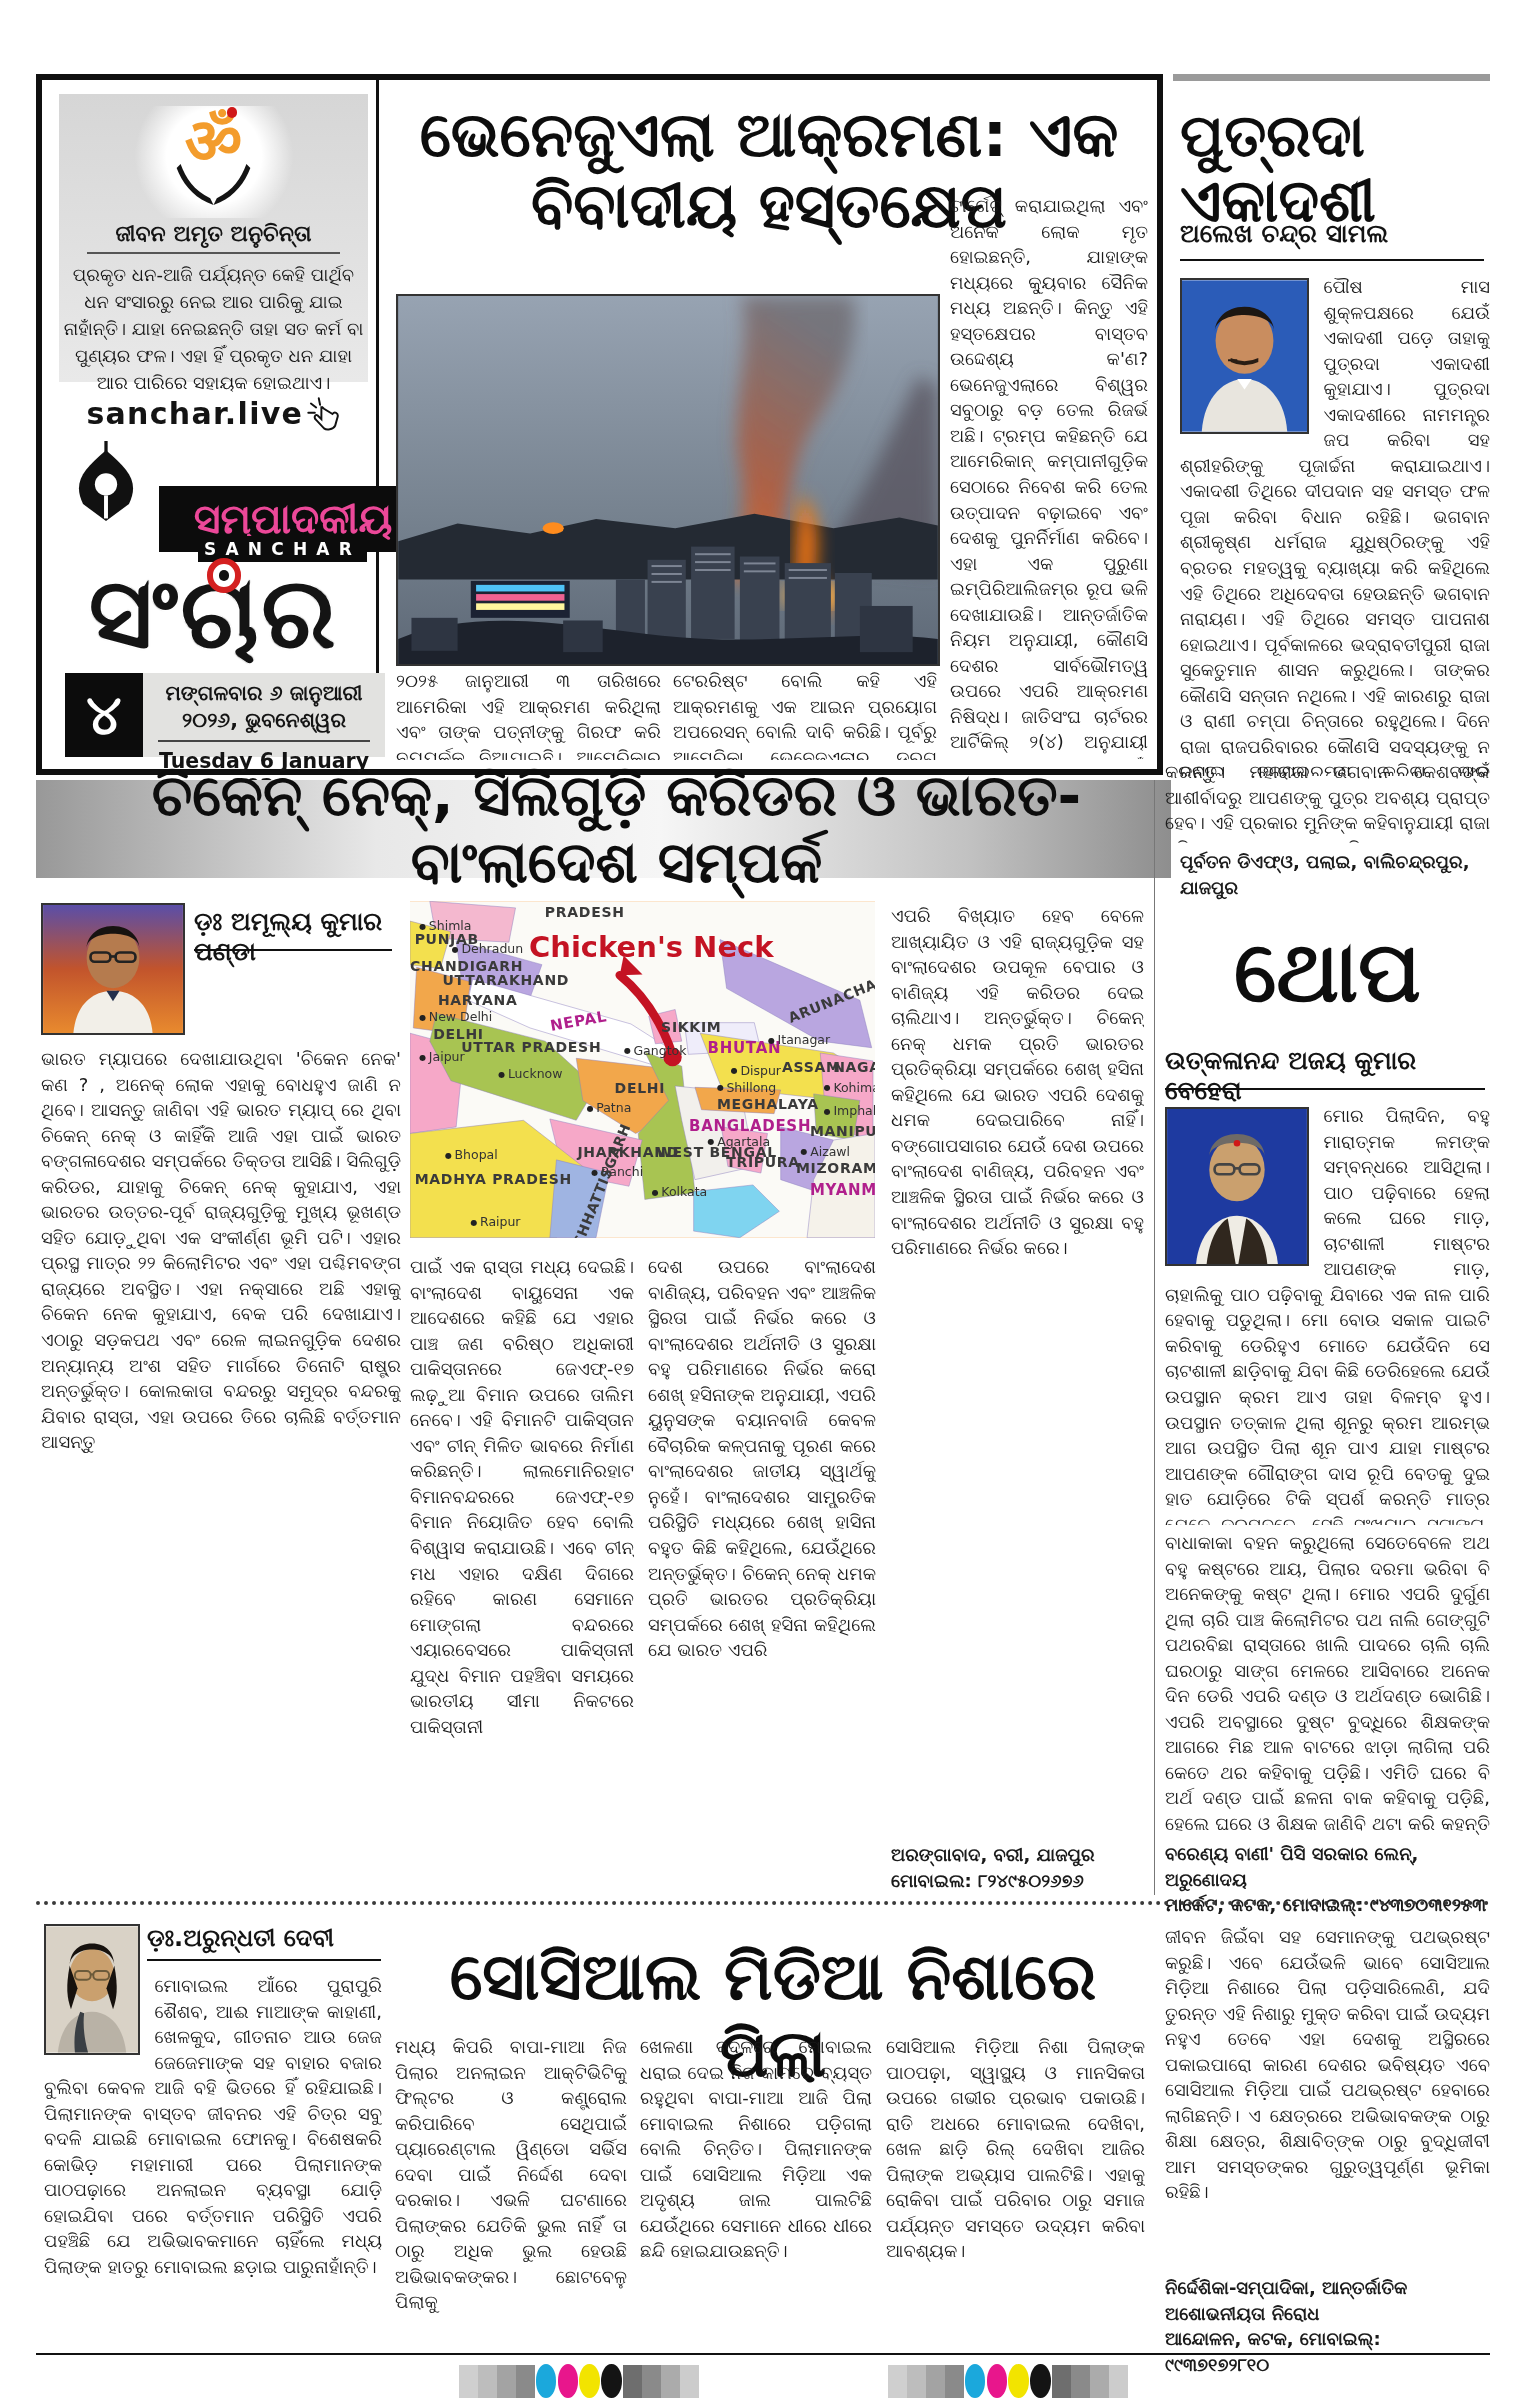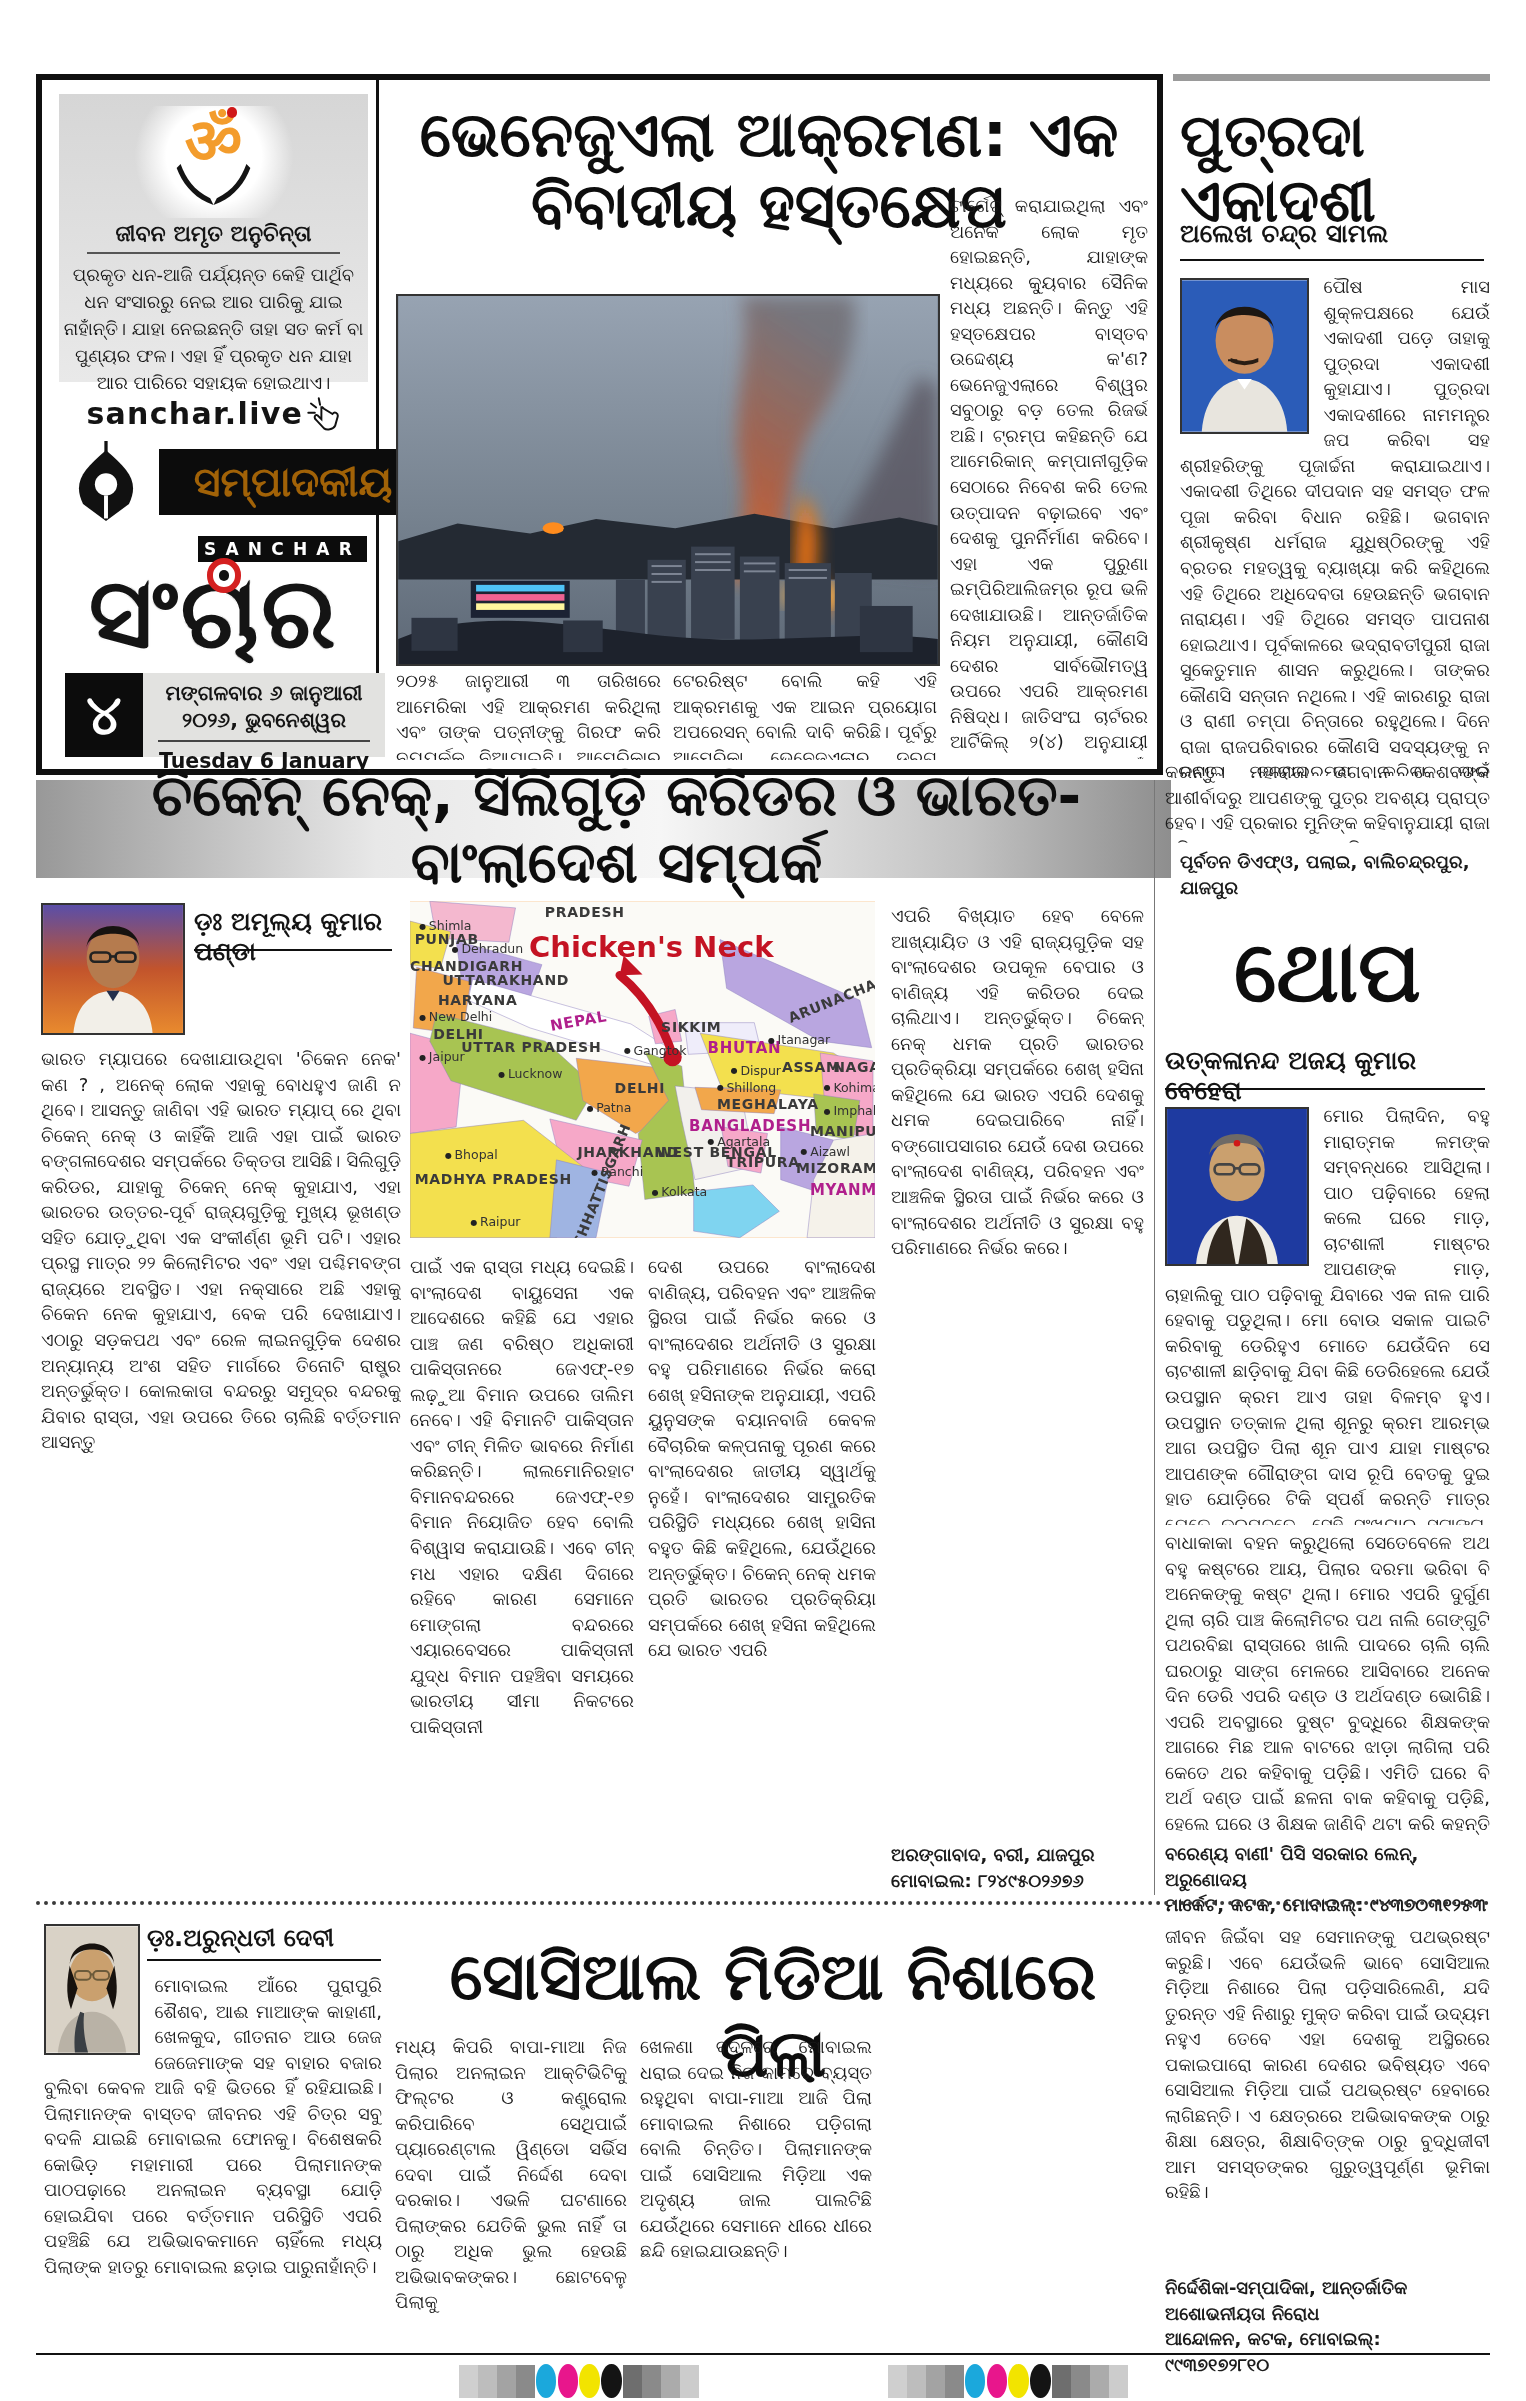--- a/index.html
+++ b/index.html
@@ -14,21 +14,21 @@
   
   #top-frame{border:6px solid #101010;}
   #om-box{background:linear-gradient(#d6d6d6,#e9e9e9);text-align:center;}
   #om-glow{margin:12px auto 0;width:198px;height:165px;background:radial-gradient(circle at 50% 45%,#ffffff 0 45%,rgba(255,255,255,0) 75%);position:relative;}
   #om-sym{font-size:63px;color:#f39c2c;font-weight:bold;line-height:1;}
   #om-dot{position:absolute;top:5.3px;left:117px;width:10.6px;height:10.6px;background:#d01818;border-radius:50%;}
   .thought-title{font-size:22px;font-weight:bold;margin-top:2.6px;}
   .thought-hr{width:82%;margin:6.6px auto;border-top:2px solid #555;}
   .thought-text{font-size:18px;line-height:1.5;padding:0 0;}
   #sancharlive{font-size:30px;font-weight:bold;letter-spacing:1.3px;}
-  #edit-box{background:#0c0c0c;color:#a16207;text-align:center;font-weight:bold;font-size:41px;line-height:66px;}
+  #edit-box{background:#0c0c0c;color:#ec4899;text-align:center;font-weight:bold;font-size:41px;line-height:66px;margin-top:37px;}
   #brand-eng{background:#0c0c0c;color:#fff;text-align:center;font-weight:bold;font-size:17px;letter-spacing:9.2px;line-height:26.4px;}
   #brand-odia{font-size:98px;font-weight:bold;text-align:center;line-height:1.05;letter-spacing:2.6px;
               text-shadow:2px 2px 0 #fff,-2px -2px 0 #fff,0 0 1.3px #000;}
   #brand-ring{width:22.4px;height:22.4px;border:6px solid #d42020;border-radius:50%;background:#fff;}
   #brand-ring i{display:block;width:10.6px;height:10.6px;background:#111;border-radius:50%;margin:6px auto;}
   #pagenum-box{background:#0c0c0c;color:#fff;text-align:center;font-size:55px;font-weight:bold;}
   #date-box{background:#e2e2e0;text-align:center;padding:6.6px 8px;}
   #date-box .od{font-size:20.5px;font-weight:bold;line-height:1.35;}
   #date-box .sep{border-top:2px solid #444;margin:5.3px 6.6px;}
   #date-box .en{font-size:20.5px;font-weight:bold;line-height:1.3;}
@@ -374,20 +374,21 @@
         <path d="M52,130 C44,150 42,170 44,192 L64,192 C58,170 56,150 58,132 Z" fill="#3a3f44"></path>
       </svg>
     </span>
     <span style="display:block;padding-top:49px;">ମୋବାଇଲ ଆଁରେ ପୁରାପୁରି ଶୈଶବ, ଆଈ ମାଆଙ୍କ କାହାଣୀ, ଖେଳକୁଦ, ଗୀତନାଚ ଆଉ ଜେଜ ଜେଜେମାଙ୍କ ସହ ବାହାର ବଜାର ବୁଲିବା କେବଳ ଆଜି ବହି ଭିତରେ ହିଁ ରହିଯାଇଛି। ପିଲାମାନଙ୍କ ବାସ୍ତବ ଜୀବନର ଏହି ଚିତ୍ର ସବୁ ବଦଳି ଯାଇଛି ମୋବାଇଲ ଫୋନକୁ। ବିଶେଷକରି କୋଭିଡ଼ ମହାମାରୀ ପରେ ପିଲାମାନଙ୍କ ପାଠପଢ଼ାରେ ଅନଲାଇନ ବ୍ୟବସ୍ଥା ଯୋଡ଼ି ହୋଇଯିବା ପରେ ବର୍ତ୍ତମାନ ପରିସ୍ଥିତି ଏପରି ପହଞ୍ଚିଛି ଯେ ଅଭିଭାବକମାନେ ଚାହିଁଲେ ମଧ୍ୟ ପିଲାଙ୍କ ହାତରୁ ମୋବାଇଲ ଛଡ଼ାଇ ପାରୁନାହାଁନ୍ତି।</span>
   </div>
 
   <div id="soc-headline" class="abs hl" style="left:401px;top:1939px;width:744px;">ସୋସିଆଲ ମିଡିଆ ନିଶାରେ ପିଲା</div>
 
   <div class="abs just body-txt" style="left:395px;top:2034px;width:232px;height:305px;">ମଧ୍ୟ କିପରି ବାପା-ମାଆ ନିଜ ପିଲାର ଅନଲାଇନ ଆକ୍ଟିଭିଟିକୁ ଫିଲ୍ଟର ଓ କଣ୍ଟ୍ରୋଲ କରିପାରିବେ ସେଥିପାଇଁ ପ୍ୟାରେଣ୍ଟାଲ ୱିଣ୍ଡୋ ସର୍ଭିସ ଦେବା ପାଇଁ ନିର୍ଦ୍ଦେଶ ଦେବା ଦରକାର। ଏଭଳି ଘଟଣାରେ ପିଲାଙ୍କର ଯେତିକି ଭୁଲ ନାହିଁ ତା ଠାରୁ ଅଧିକ ଭୁଲ ହେଉଛି ଅଭିଭାବକଙ୍କର। ଛୋଟବେଳୁ ପିଲାକୁ</div>
   <div class="abs just body-txt" style="left:640px;top:2034px;width:232px;height:305px;">ଖେଳଣା ବଦଳରେ ମୋବାଇଲ ଧରାଇ ଦେଇ ନିଜ କାମରେ ବ୍ୟସ୍ତ ରହୁଥିବା ବାପା-ମାଆ ଆଜି ପିଲା ମୋବାଇଲ ନିଶାରେ ପଡ଼ିଗଲା ବୋଲି ଚିନ୍ତିତ। ପିଲାମାନଙ୍କ ପାଇଁ ସୋସିଆଲ ମିଡ଼ିଆ ଏକ ଅଦୃଶ୍ୟ ଜାଲ ପାଲଟିଛି ଯେଉଁଥିରେ ସେମାନେ ଧୀରେ ଧୀରେ ଛନ୍ଦି ହୋଇଯାଉଛନ୍ତି।</div>
+  <div class="abs just body-txt" style="left:886px;top:2034px;width:259px;height:305px;">ସୋସିଆଲ ମିଡ଼ିଆ ନିଶା ପିଲାଙ୍କ ପାଠପଢ଼ା, ସ୍ୱାସ୍ଥ୍ୟ ଓ ମାନସିକତା ଉପରେ ଗଭୀର ପ୍ରଭାବ ପକାଉଛି। ରାତି ଅଧରେ ମୋବାଇଲ ଦେଖିବା, ଖେଳ ଛାଡ଼ି ରିଲ୍ ଦେଖିବା ଆଜିର ପିଲାଙ୍କ ଅଭ୍ୟାସ ପାଲଟିଛି। ଏହାକୁ ରୋକିବା ପାଇଁ ପରିବାର ଠାରୁ ସମାଜ ପର୍ଯ୍ୟନ୍ତ ସମସ୍ତେ ଉଦ୍ୟମ କରିବା ଆବଶ୍ୟକ।</div>
 
   <div class="abs just body-txt" style="left:1165px;top:1924px;width:325px;height:348px;">ଜୀବନ ଜିଇଁବା ସହ ସେମାନଙ୍କୁ ପଥଭ୍ରଷ୍ଟ କରୁଛି। ଏବେ ଯେଉଁଭଳି ଭାବେ ସୋସିଆଲ ମିଡ଼ିଆ ନିଶାରେ ପିଲା ପଡ଼ିସାରିଲେଣି, ଯଦି ତୁରନ୍ତ ଏହି ନିଶାରୁ ମୁକ୍ତ କରିବା ପାଇଁ ଉଦ୍ୟମ ନହୁଏ ତେବେ ଏହା ଦେଶକୁ ଅସ୍ଥିରରେ ପକାଇପାରୋ କାରଣ ଦେଶର ଭବିଷ୍ୟତ ଏବେ ସୋସିଆଲ ମିଡ଼ିଆ ପାଇଁ ପଥଭ୍ରଷ୍ଟ ହେବାରେ ଲାଗିଛନ୍ତି। ଏ କ୍ଷେତ୍ରରେ ଅଭିଭାବକଙ୍କ ଠାରୁ ଶିକ୍ଷା କ୍ଷେତ୍ର, ଶିକ୍ଷାବିତ୍‌ଙ୍କ ଠାରୁ ବୁଦ୍ଧିଜୀବୀ ଆମ ସମସ୍ତଙ୍କର ଗୁରୁତ୍ୱପୂର୍ଣ୍ଣ ଭୂମିକା ରହିଛି।</div>
   <div class="abs sig body-txt" style="left:1165px;top:2275px;width:325px;">
     <div>ନିର୍ଦ୍ଦେଶିକା-ସମ୍ପାଦିକା, ଆନ୍ତର୍ଜାତିକ ଅଶୋଭନୀୟତା ନିରୋଧ</div>
     <div>ଆନ୍ଦୋଳନ, କଟକ, ମୋବାଇଲ୍: ୯୯୩୭୧୭୨୮୧୦</div>
   </div>
 
   <div class="abs" style="left:36px;top:2353px;width:1454px;height:2px;background:#111;"></div>
   <div class="calib abs" style="left:459px;top:2364px;">
       <span class="sq" style="background: rgb(207, 207, 207);"></span>

